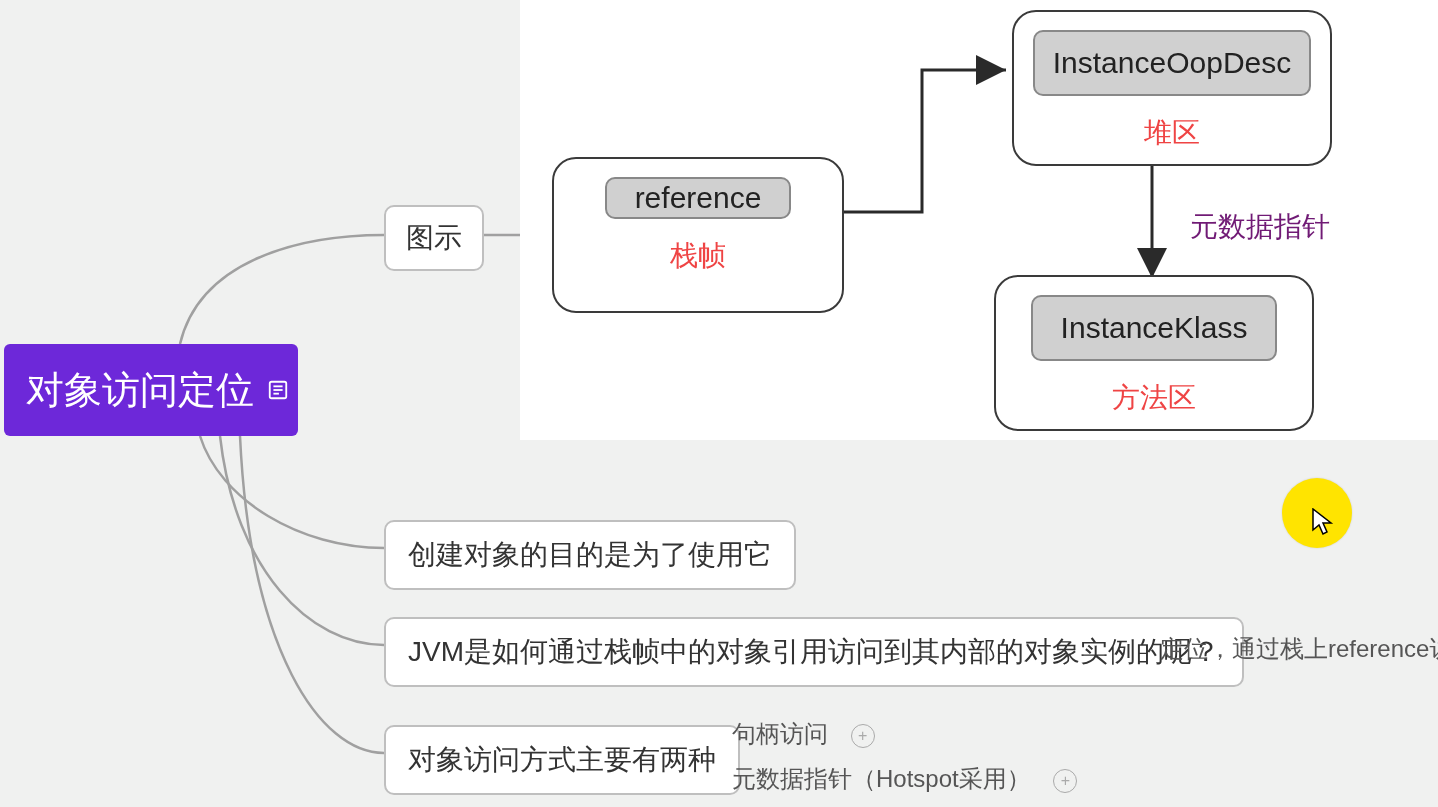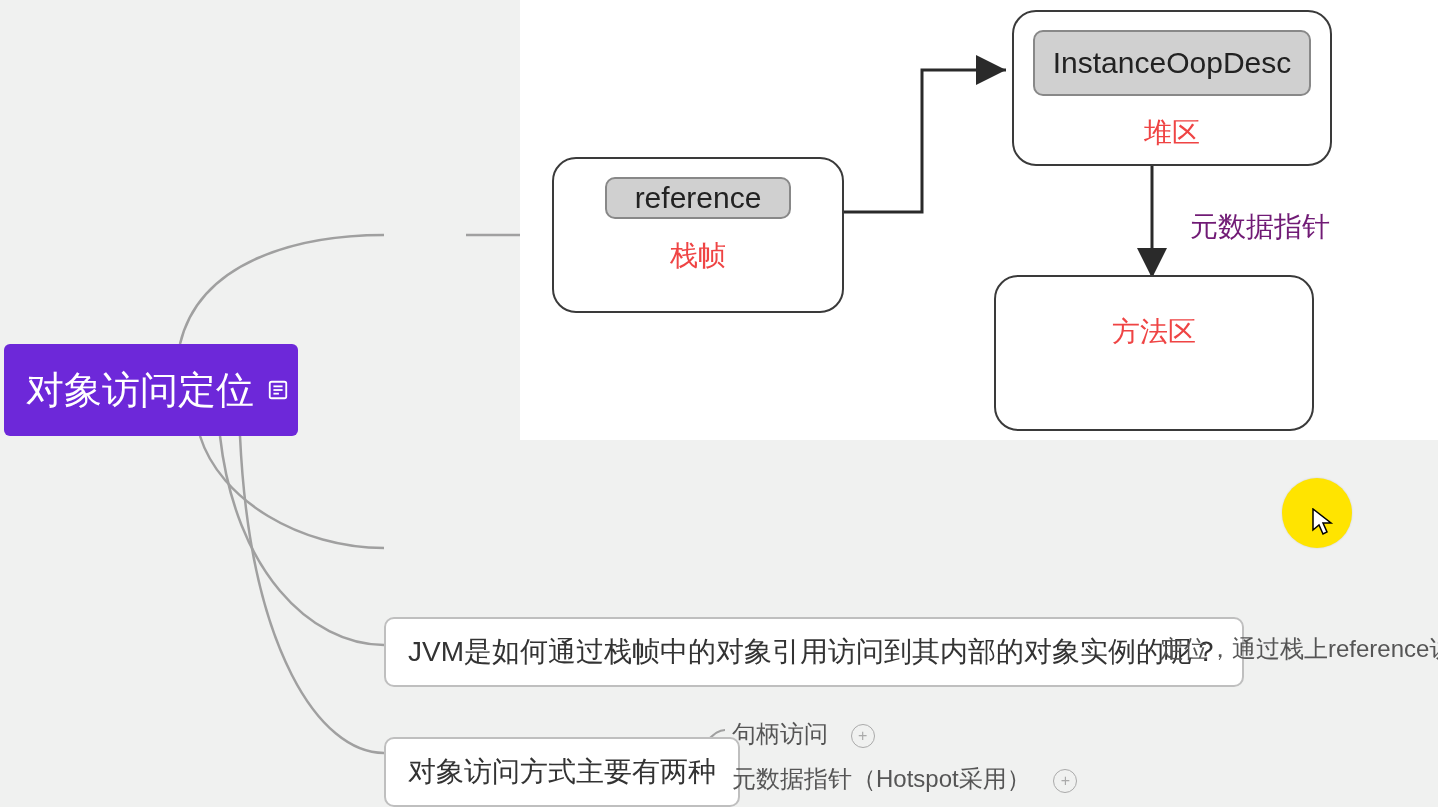--- a/index.html
+++ b/index.html
@@ -169,31 +169,37 @@
     <span class="note-icon">
       <svg width="22" height="22" viewBox="0 0 24 24">
         <rect x="3" y="3" width="18" height="18" rx="2" fill="none" stroke="#fff" stroke-width="2"></rect>
         <line x1="7" y1="8" x2="17" y2="8" stroke="#fff" stroke-width="2"></line>
         <line x1="7" y1="12" x2="17" y2="12" stroke="#fff" stroke-width="2"></line>
         <line x1="7" y1="16" x2="13" y2="16" stroke="#fff" stroke-width="2"></line>
       </svg>
     </span>
   </div>
 
-
+  <div class="sub-node" style="left:384px; top:205px; padding:12px 20px;">
+    <span>图示</span>
+  </div>
+
+  <div class="sub-node" style="left:384px; top:520px;">
+    <span>创建对象的目的是为了使用它</span>
+  </div>
 
   <div class="sub-node" style="left:384px; top:617px;">
     <span>JVM是如何通过栈帧中的对象引用访问到其内部的对象实例的呢？</span>
   </div>
 
   <div class="leaf-text" style="left:1160px; top:633px;">
     <span>定位，通过栈上reference访问</span>
   </div>
 
-  <div class="sub-node" style="left:384px; top:725px;margin-top:12px;">
+  <div class="sub-node" style="left:384px; top:725px;">
     <span>对象访问方式主要有两种</span>
   </div>
 
   <div class="leaf-text" style="left:732px; top:718px;">
     <span>句柄访问</span>
     <span class="expand-icon">+</span>
   </div>
 
   <div class="leaf-text" style="left:732px; top:763px;">
     <span>元数据指针（Hotspot采用）</span>
@@ -212,20 +218,23 @@
       <span>InstanceOopDesc</span>
     </div>
     <div class="diagram-label">堆区</div>
   </div>
 
   <div class="side-label" style="left:1190px; top:208px;">
     <span>元数据指针</span>
   </div>
 
   <div class="diagram-box" style="left:994px; top:275px; width:320px; height:156px;">
+    <div class="diagram-inner" style="padding:14px 28px;">
+      <span>InstanceKlass</span>
+    </div>
     <div class="diagram-label">方法区</div>
   </div>
 
   <div class="cursor-highlight" style="left:1282px; top:478px;"></div>
   <div class="cursor-arrow" style="left:1312px; top:508px;">
     <svg width="22" height="28" viewBox="0 0 22 28">
       <path d="M1,1 L1,22 L7,17 L11,26 L15,24 L11,15 L19,15 Z" fill="#fff" stroke="#000" stroke-width="1.5"></path>
     </svg>
   </div>
 

